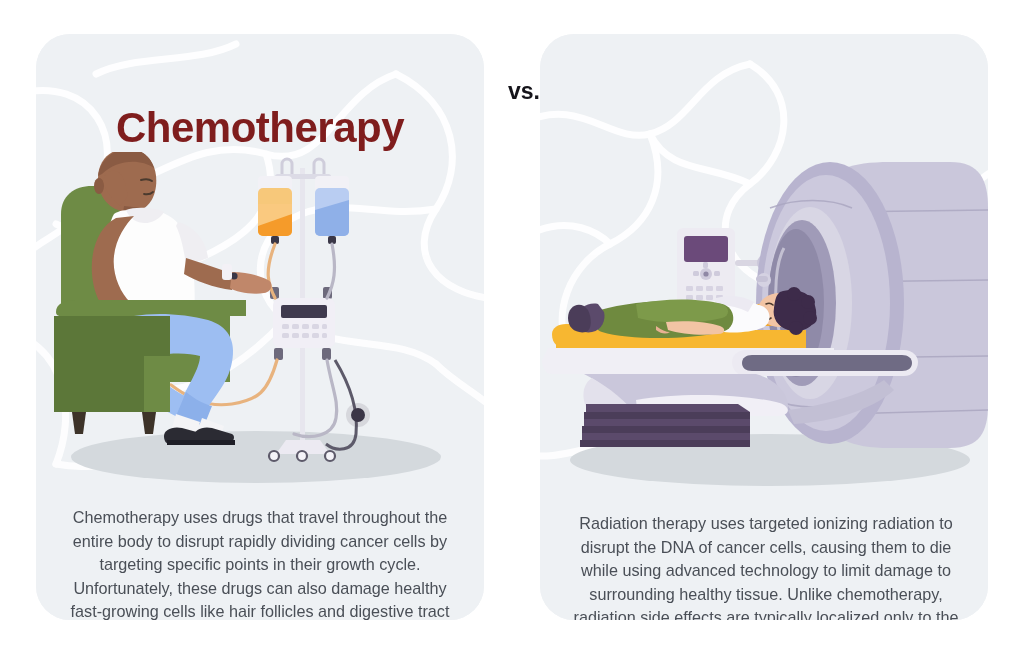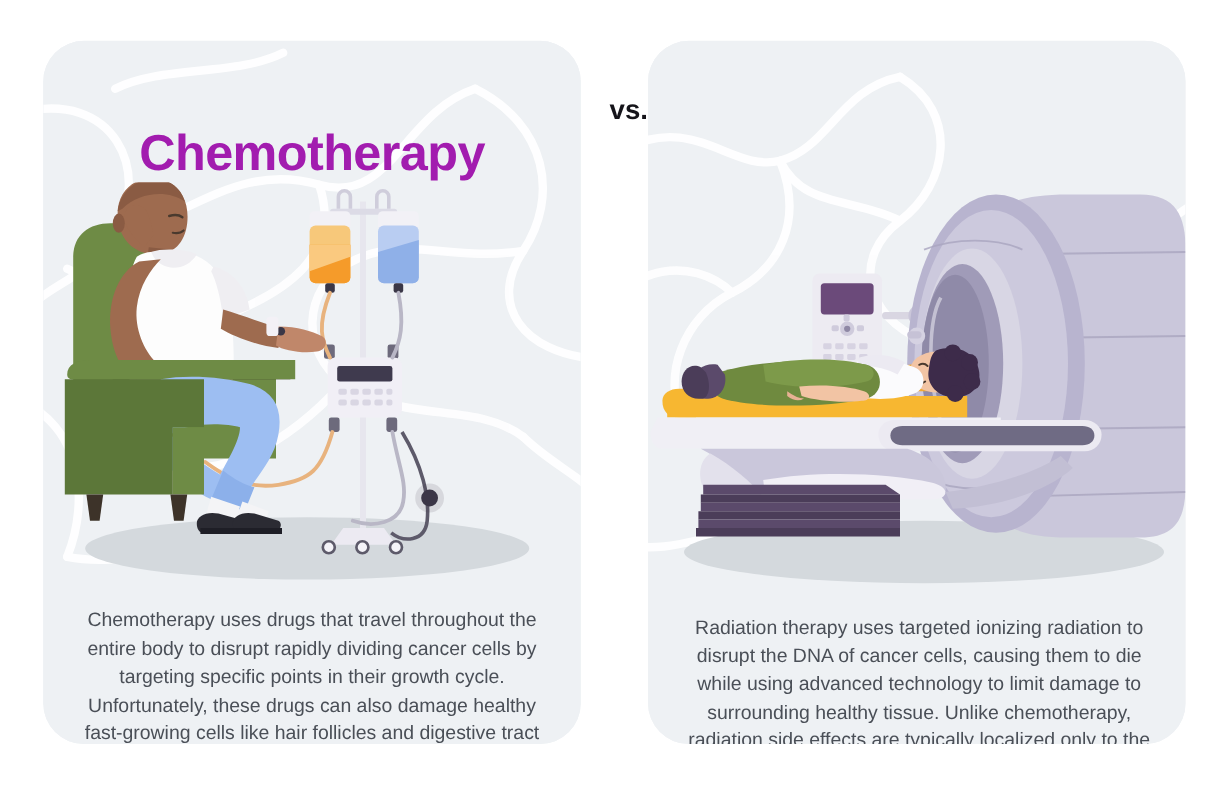--- a/index.html
+++ b/index.html
@@ -15,21 +15,21 @@
     position:absolute;top:34px;height:586px;
     background:#eef1f4;border-radius:34px;overflow:hidden;
   }
   #card-chemo{left:36px;width:448px;}
   #card-rad{left:540px;width:448px;}
 
   .card-bg{position:absolute;inset:0;pointer-events:none;}
 
   .card-title{
     position:absolute;top:0;left:0;width:100%;
-    text-align:center;color:#a21caf;
+    text-align:center;color:#7f1d1d;
     font-size:42px;font-weight:bold;letter-spacing:-0.5px;
     font-family:"Liberation Sans", sans-serif;
   }
   #card-chemo .card-title{top:70px;}
   #card-rad .card-title{top:70px;}
 
   .vs-label{
     position:absolute;left:484px;top:78px;width:56px;
     text-align:right;color:#15141a;
     font-size:23px;font-weight:bold;

